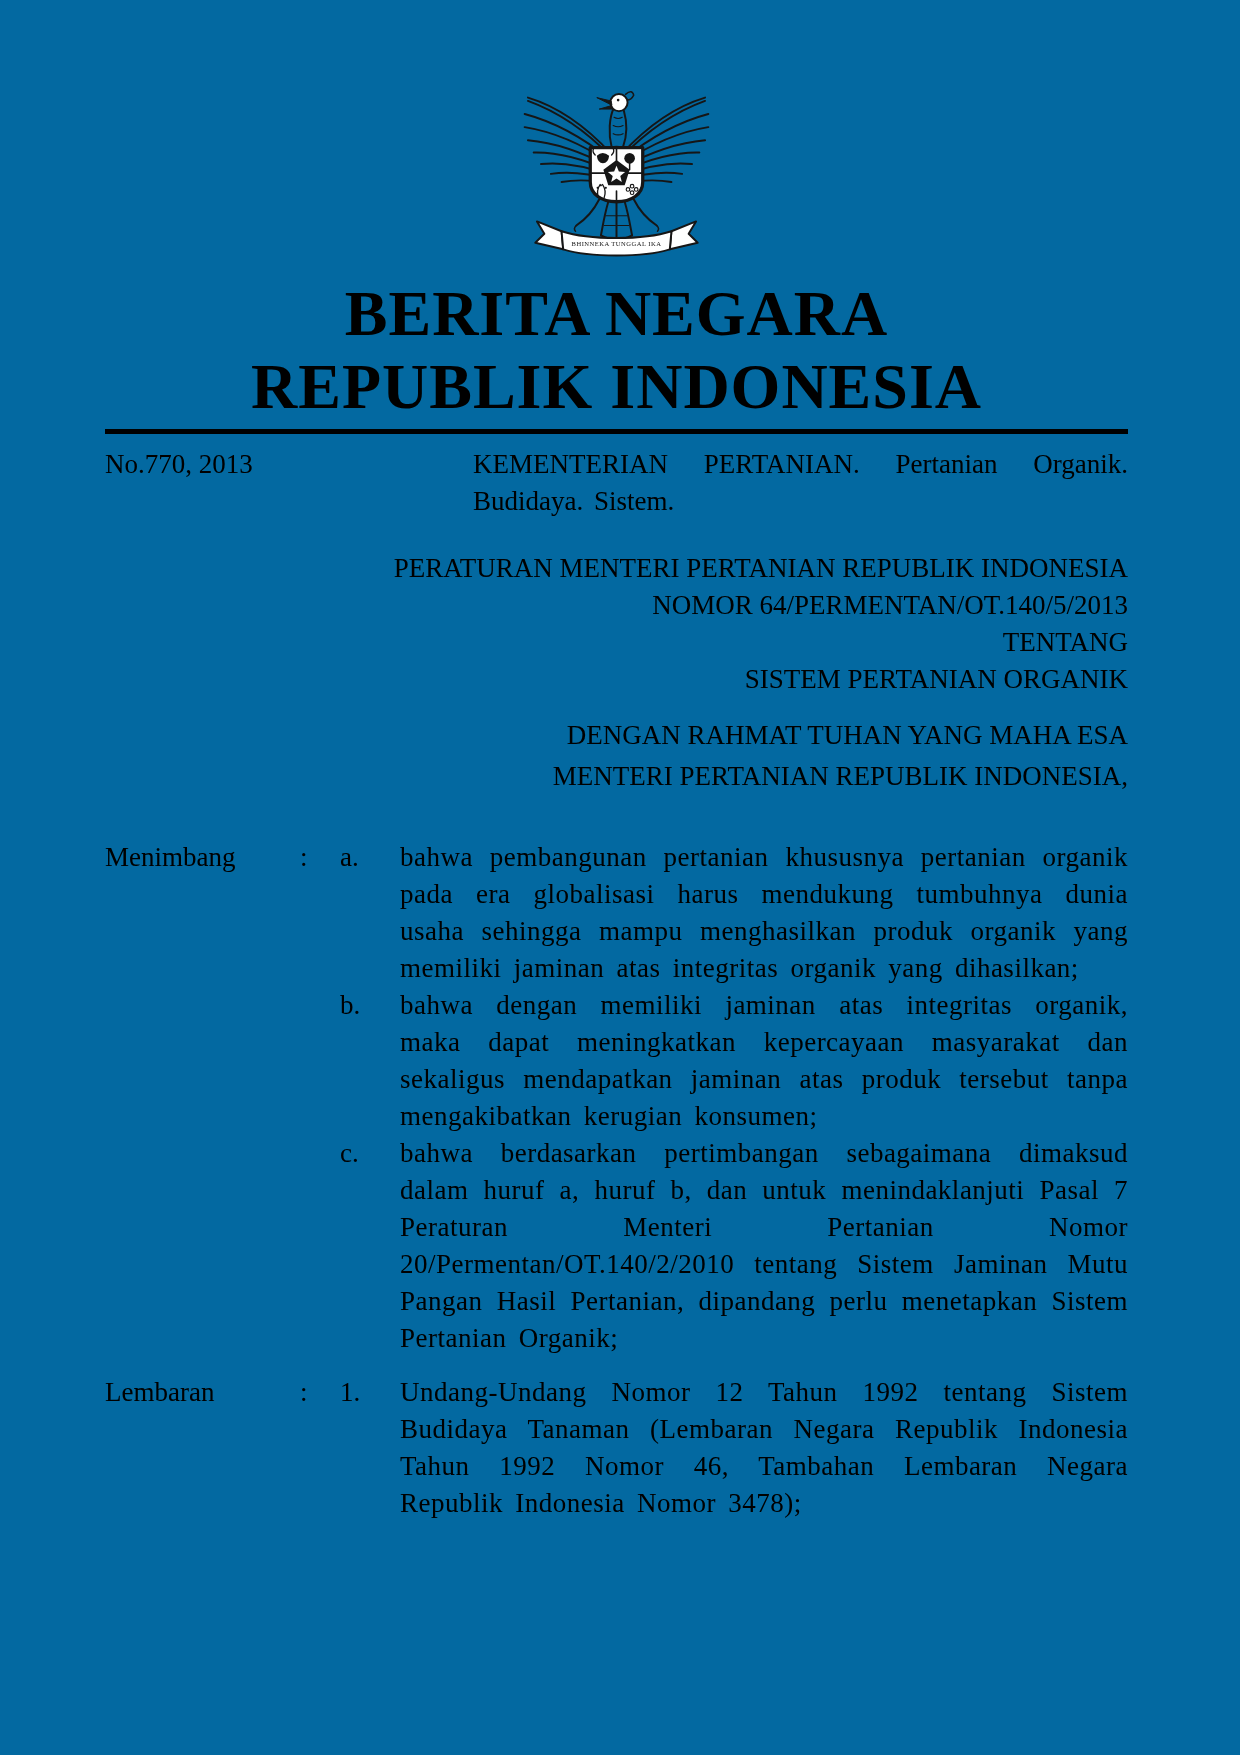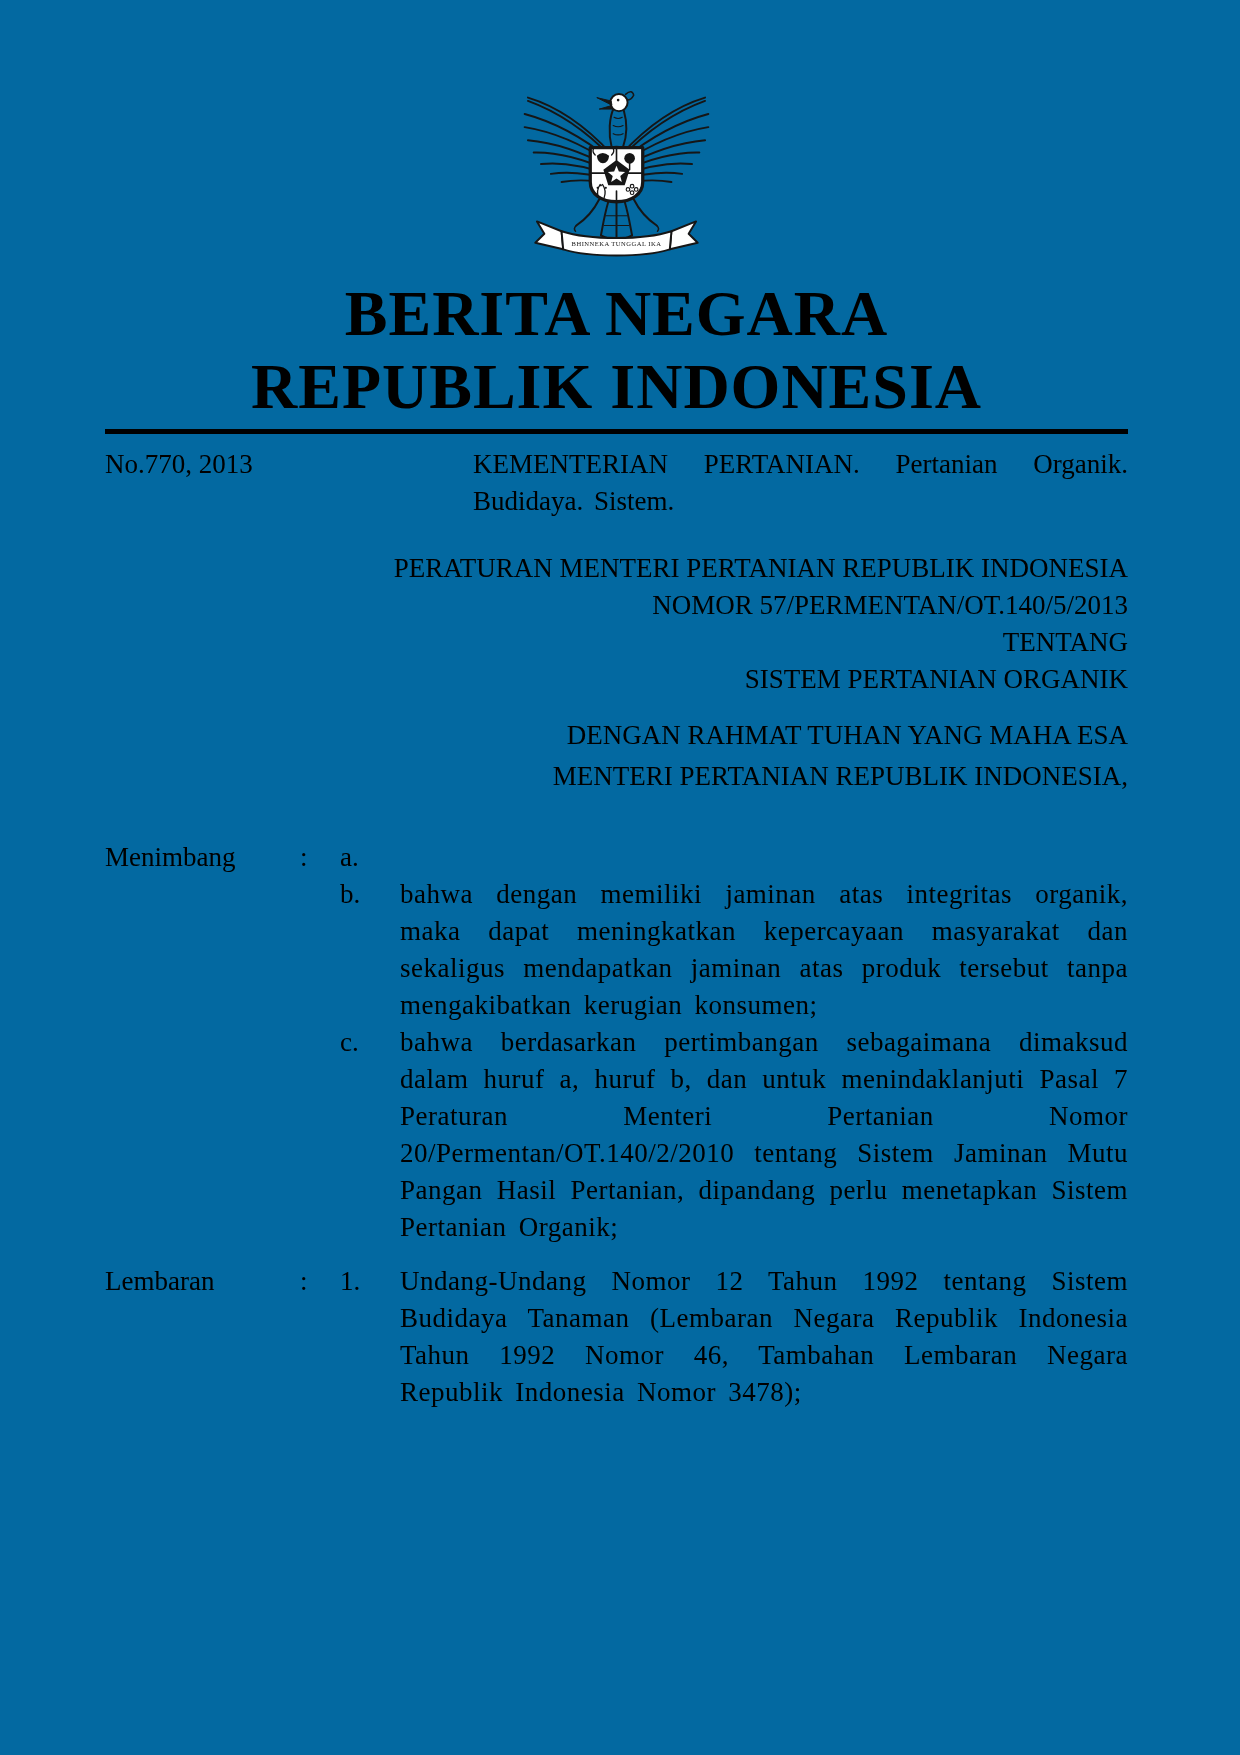--- a/index.html
+++ b/index.html
@@ -124,34 +124,35 @@
 
     <div class="rule"></div>
 
     <div class="masthead">
       <div class="mast-number">No.770, 2013</div>
       <div class="mast-subject">KEMENTERIAN PERTANIAN. Pertanian Organik. Budidaya. Sistem.</div>
     </div>
 
     <div class="heading">
       <div class="hl">PERATURAN MENTERI PERTANIAN REPUBLIK INDONESIA</div>
-      <div class="hl">NOMOR 57/PERMENTAN/OT.140/5/2013</div>
+      <div class="hl">NOMOR 64/PERMENTAN/OT.140/5/2013</div>
       <div class="hl">TENTANG</div>
       <div class="hl">SISTEM PERTANIAN ORGANIK</div>
       <div class="hl invocation">DENGAN RAHMAT TUHAN YANG MAHA ESA</div>
       <div class="hl authority">MENTERI PERTANIAN REPUBLIK INDONESIA,</div>
     </div>
 
     <div class="sections">
 
       <div class="section">
         <div class="sec-label">Menimbang</div>
         <div class="sec-colon">:</div>
 
         <div class="item-marker">a.</div>
+        <div class="item-text">bahwa pembangunan pertanian khususnya pertanian organik pada era globalisasi harus mendukung tumbuhnya dunia usaha sehingga mampu menghasilkan produk organik yang memiliki jaminan atas integritas organik yang dihasilkan;</div>
 
         <div class="item-marker">b.</div>
         <div class="item-text">bahwa dengan memiliki jaminan atas integritas organik, maka dapat meningkatkan kepercayaan masyarakat dan sekaligus mendapatkan jaminan atas produk tersebut tanpa mengakibatkan kerugian konsumen;</div>
 
         <div class="item-marker">c.</div>
         <div class="item-text">bahwa berdasarkan pertimbangan sebagaimana dimaksud dalam huruf a, huruf b, dan untuk menindaklanjuti Pasal 7 Peraturan Menteri Pertanian Nomor 20/Permentan/OT.140/2/2010 tentang Sistem Jaminan Mutu Pangan Hasil Pertanian, dipandang perlu menetapkan Sistem Pertanian Organik;</div>
       </div>
 
       <div class="section">
         <div class="sec-label">Lembaran</div>

